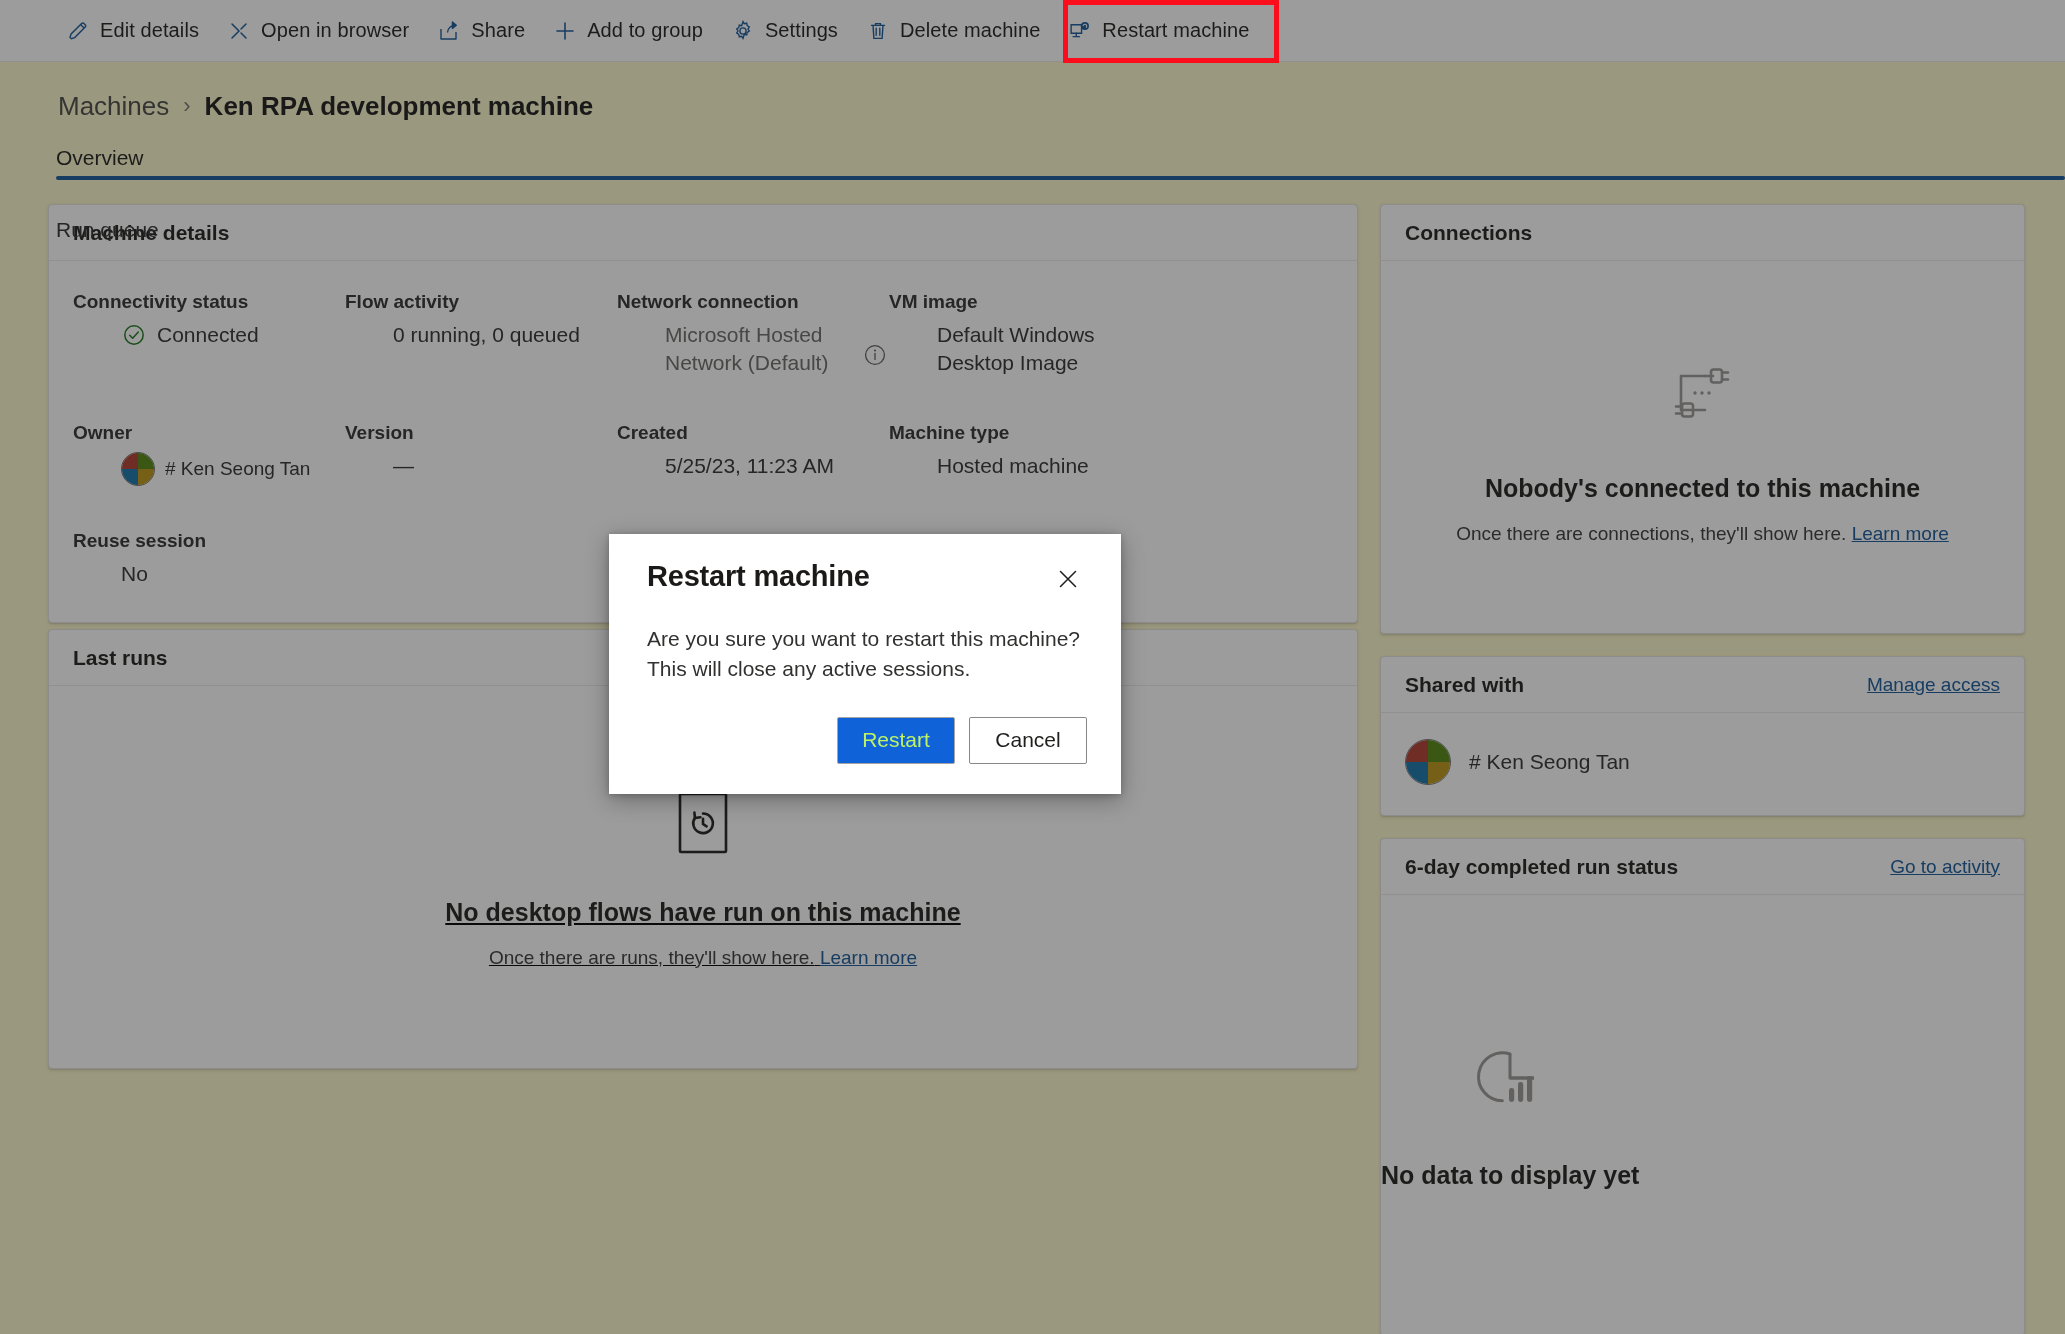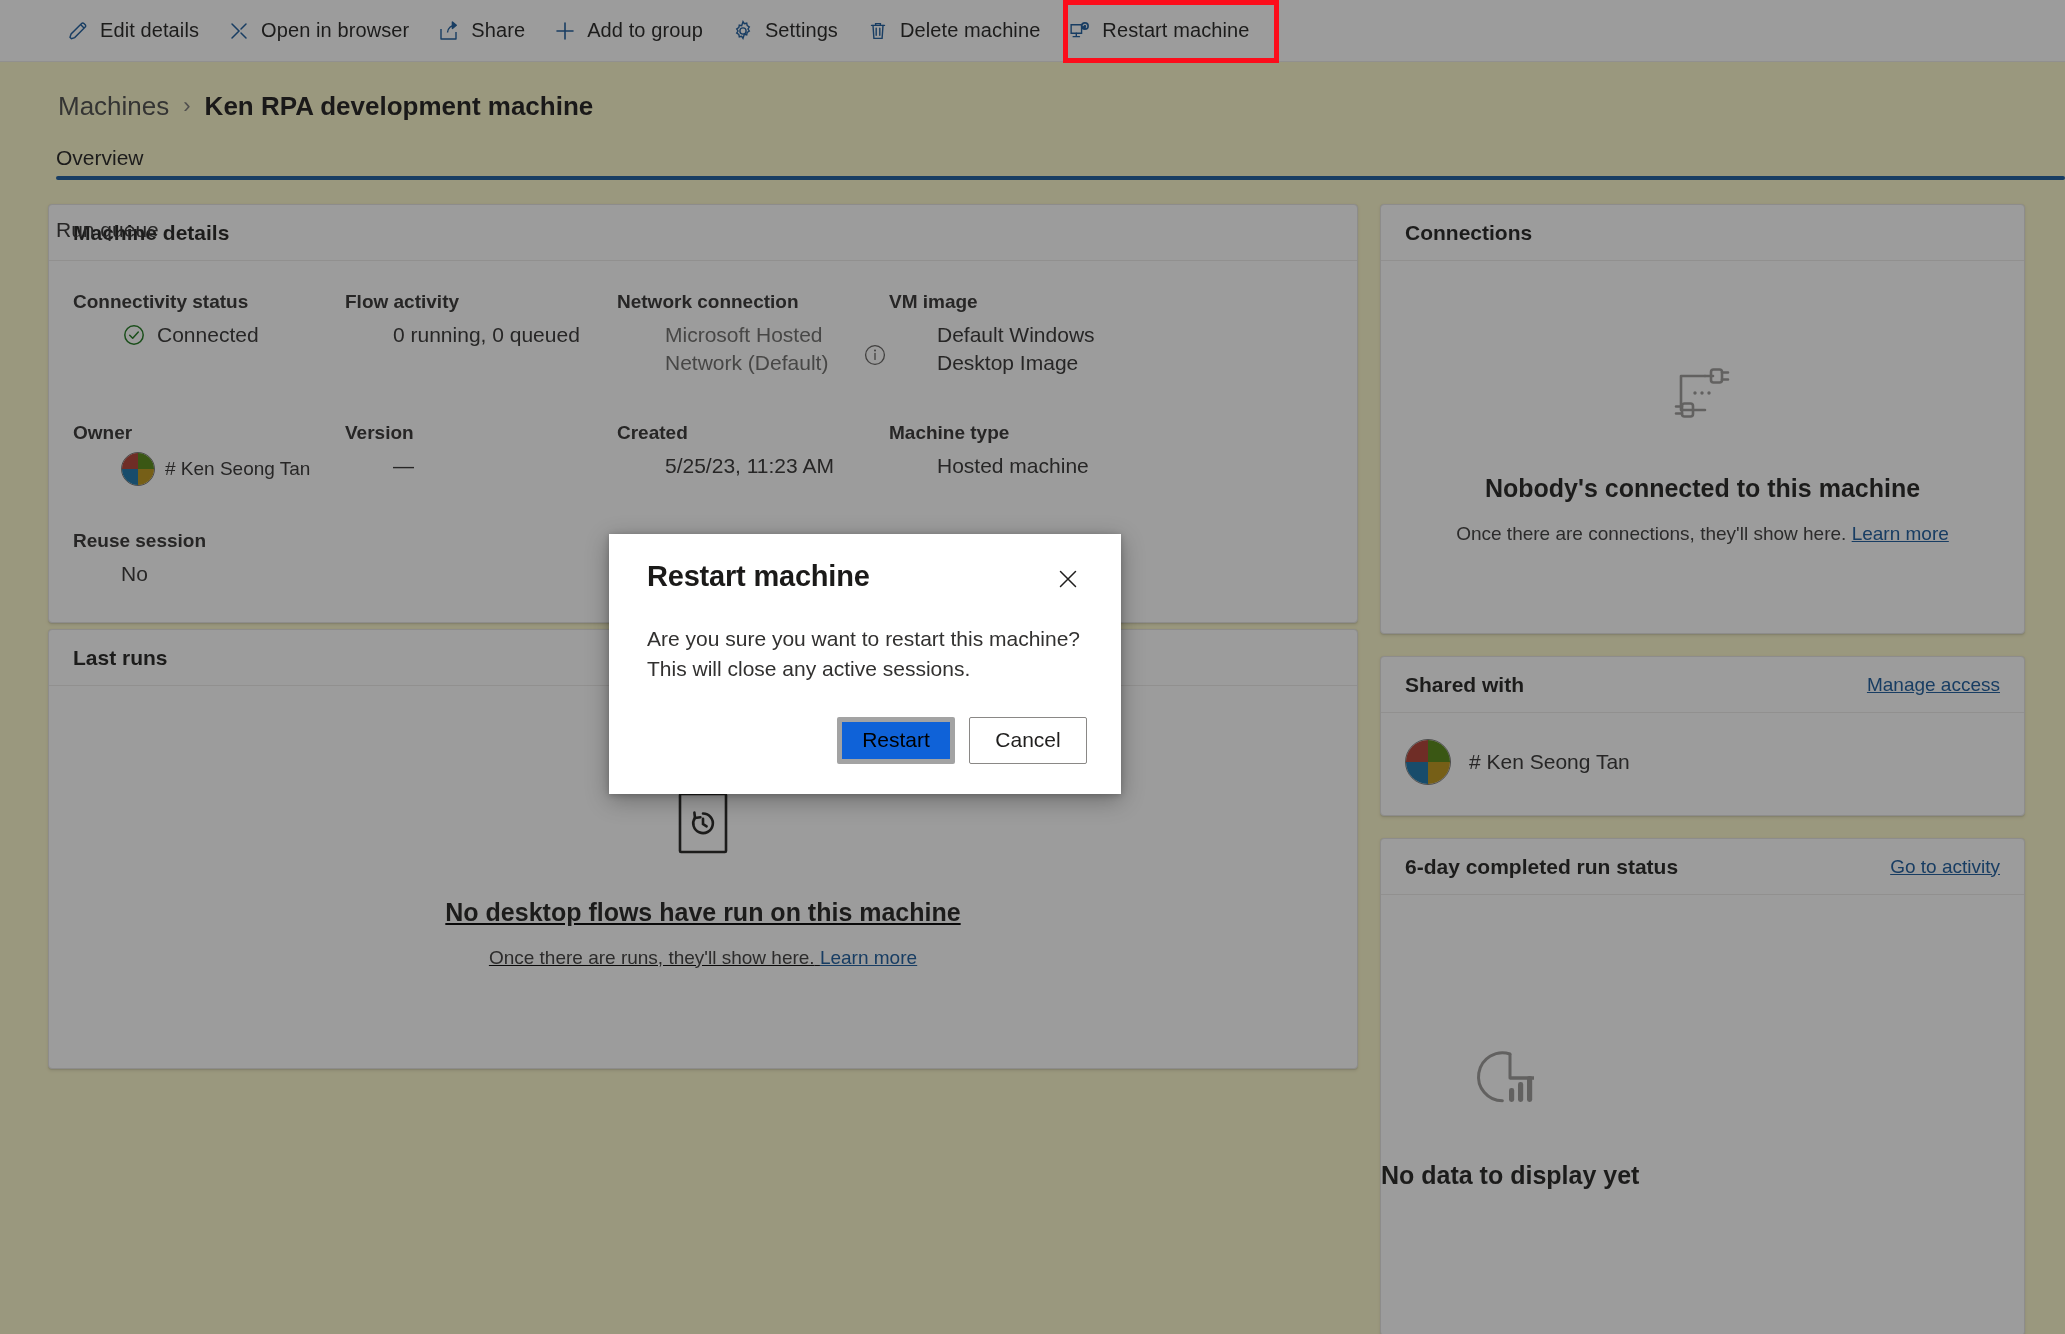--- a/index.html
+++ b/index.html
@@ -214,21 +214,21 @@
   .modal-actions {
     margin-top: 32px;
     display: flex; justify-content: flex-end; gap: 14px;
   }
   .btn {
     height: 47px; min-width: 118px;
     font-size: 21px; font-family: inherit;
     border-radius: 2px; cursor: pointer;
     padding: 0 18px;
   }
-  .btn-primary { background: #0f62d8; color: #000000; border: 5px solid #a3a3a3; }
+  .btn-primary { background: #0f62d8; color: #bef264; border: 1px solid #a3a3a3; }
   .btn-default { background: #fff; color: #201f1e; border: 1px solid #8a8886; }
 </style>
 </head>
 <body>
 
 <div id="page-root">
 
   <div class="commandbar">
 
     <div class="cmd-item">

